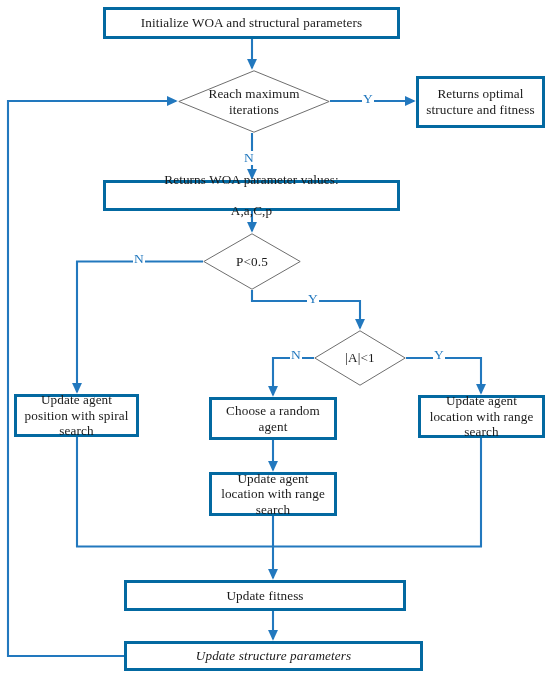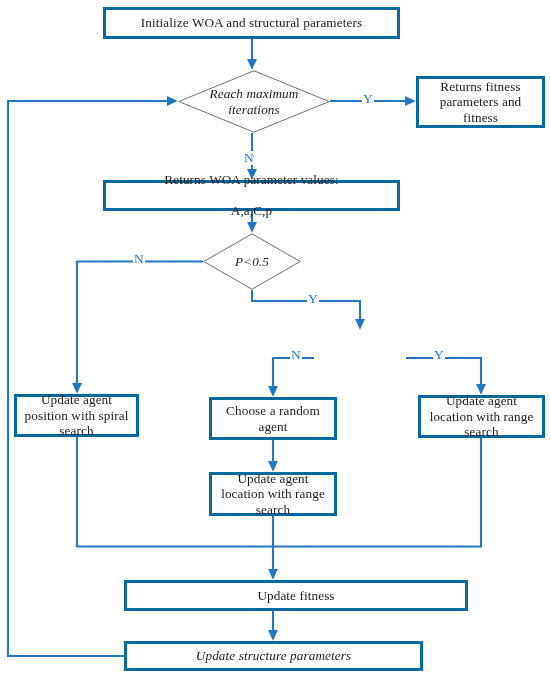--- a/index.html
+++ b/index.html
@@ -40,21 +40,20 @@
   .proc {
     border: 3px solid #0369a1;
     background: #ffffff;
   }
   .proc span {
     display: block;
     padding: 0 4px;
   }
   .decision {
     background: transparent;
-    font-style: italic;
   }
   .decision .dtext {
     position: relative;
     z-index: 2;
     display: block;
   }
   .decision .dshape {
     position: absolute;
     left: 0;
     top: 0;
@@ -126,55 +125,61 @@
     <svg class="dshape" viewBox="0 0 152 63" preserveAspectRatio="none">
       <polygon points="76,0.8 151.2,31.5 76,62.2 0.8,31.5" fill="#ffffff" stroke="#6e6e6e" stroke-width="1"></polygon>
     </svg>
     <span class="dtext">
       <span>Reach maximum</span><br>
       <span>iterations</span>
     </span>
   </div>
 
   <div class="node proc" style="left:416px; top:76px; width:129px; height:52px;">
-    <span>Returns fitness parameters and fitness</span>
+    <span>Returns optimal structure and fitness</span>
   </div>
 
   <div class="node proc" style="left:103px; top:180px; width:297px; height:31px;">
     <span>
       <span>Returns WOA parameter values:</span><br>
       <span>A,a,C,p</span>
     </span>
   </div>
 
   <div class="node decision" style="left:203px; top:233px; width:98px; height:57px;">
     <svg class="dshape" viewBox="0 0 98 57" preserveAspectRatio="none">
       <polygon points="49,0.8 97.2,28.5 49,56.2 0.8,28.5" fill="#ffffff" stroke="#6e6e6e" stroke-width="1"></polygon>
     </svg>
     <span class="dtext">P&lt;0.5</span>
   </div>
 
+  <div class="node decision" style="left:314px; top:330px; width:92px; height:56px;">
+    <svg class="dshape" viewBox="0 0 92 56" preserveAspectRatio="none">
+      <polygon points="46,0.8 91.2,28 46,55.2 0.8,28" fill="#ffffff" stroke="#6e6e6e" stroke-width="1"></polygon>
+    </svg>
+    <span class="dtext">|A|&lt;1</span>
+  </div>
 
   <div class="node proc" style="left:14px; top:394px; width:125px; height:43px;">
     <span>Update agent position with spiral search</span>
   </div>
 
   <div class="node proc" style="left:209px; top:397px; width:128px; height:43px;">
     <span>Choose a random agent</span>
   </div>
 
   <div class="node proc" style="left:209px; top:472px; width:128px; height:44px;">
     <span>Update agent location with range search</span>
   </div>
 
   <div class="node proc" style="left:418px; top:395px; width:127px; height:43px;">
     <span>Update agent location with range search</span>
   </div>
 
-  <div class="node proc" style="left:124px; top:580px; width:344px; height:31px;">
+  <div class="node proc" style="left:124px; top:580px; width:282px; height:31px;">
     <span>Update fitness</span>
   </div>
 
   <div class="node proc" style="left:124px; top:641px; width:299px; height:30px;font-style:italic;">
     <span>Update structure parameters</span>
   </div>
 
   <span class="edge-label" style="left:362px; top:92px;">Y</span>
   <span class="edge-label" style="left:243px; top:151px;">N</span>
   <span class="edge-label" style="left:133px; top:252px;">N</span>

